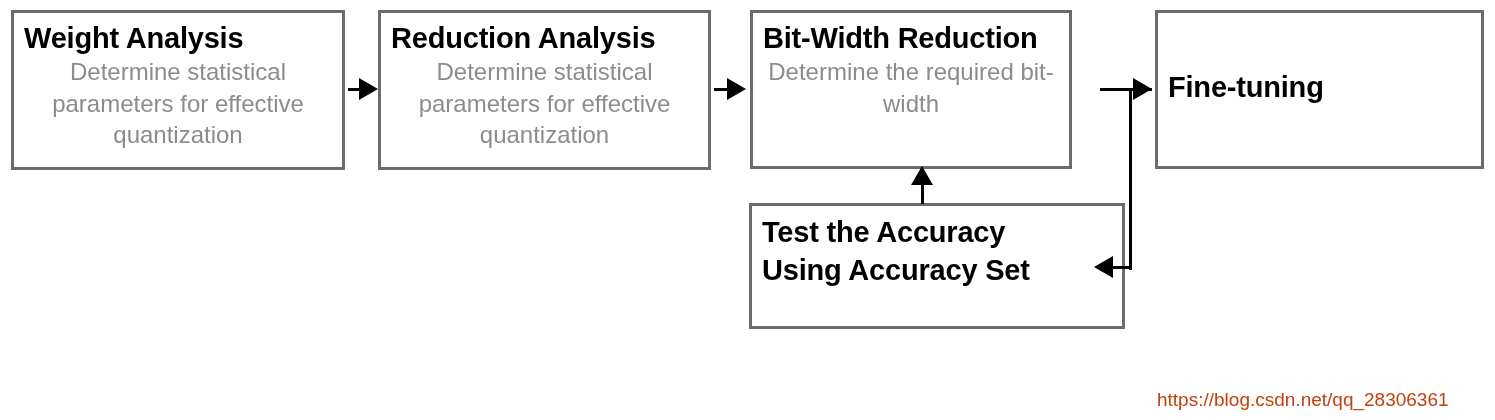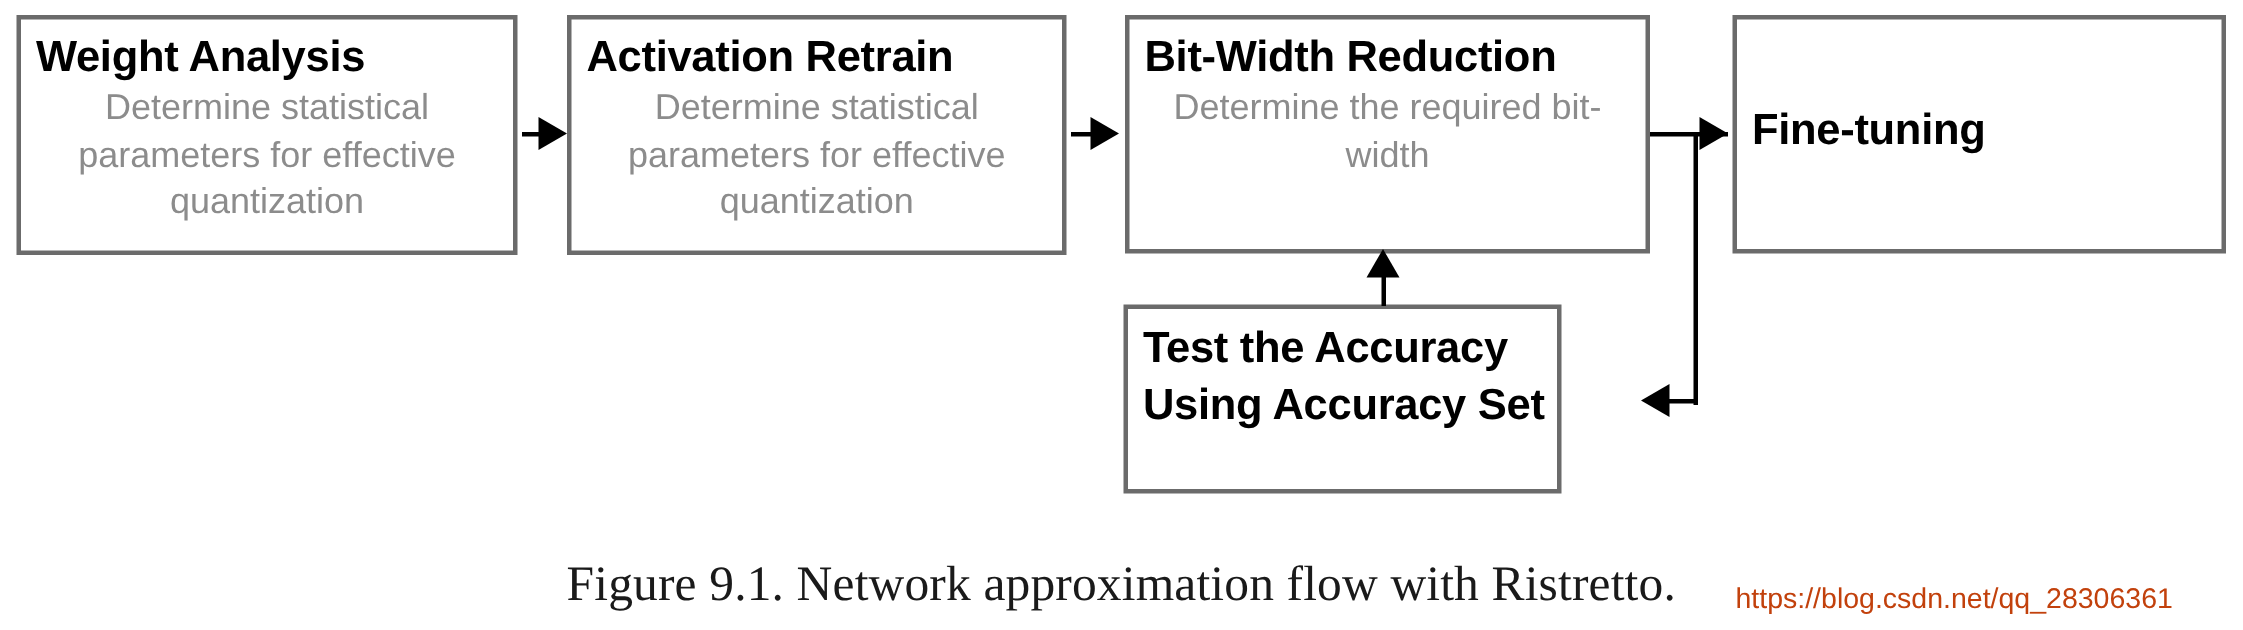--- a/index.html
+++ b/index.html
@@ -39,23 +39,23 @@
   }
   .box-subtitle {
     font-size: 24px;
     font-weight: normal;
     color: #8c8c8c;
     line-height: 1.30;
   }
   
   #box-weight-analysis   { left: 11px;   top: 10px;  width: 334px; height: 160px; }
   #box-activation-analysis { left: 378px; top: 10px;  width: 333px; height: 160px; }
-  #box-bitwidth-reduction  { left: 750px; top: 10px;  width: 350px; height: 159px; }
+  #box-bitwidth-reduction  { left: 750px; top: 10px;  width: 322px; height: 159px; }
   #box-fine-tuning         { left: 1155px;top: 10px;  width: 329px; height: 159px; }
-  #box-test-accuracy       { left: 749px; top: 203px; width: 292px; height: 126px; }
+  #box-test-accuracy       { left: 749px; top: 203px; width: 376px; height: 126px; }
 
   #box-fine-tuning { justify-content: center; padding-bottom: 12px; }
   #box-test-accuracy .box-title { line-height: 1.30; }
 
   
   .conn-line {
     position: absolute;
     background: #000000;
   }
   .conn-h { height: 3px; }
@@ -122,21 +122,21 @@
 <body>
 
 <div id="figure-root">
 
   <div class="flow-box" id="box-weight-analysis">
     <div class="box-title">Weight Analysis</div>
     <div class="box-subtitle">Determine statistical parameters for effective quantization</div>
   </div>
 
   <div class="flow-box" id="box-activation-analysis">
-    <div class="box-title">Activation Retrain</div>
+    <div class="box-title">Reduction Analysis</div>
     <div class="box-subtitle">Determine statistical parameters for effective quantization</div>
   </div>
 
   <div class="flow-box" id="box-bitwidth-reduction">
     <div class="box-title">Bit-Width Reduction</div>
     <div class="box-subtitle">Determine the required bit-width</div>
   </div>
 
   <div class="flow-box" id="box-fine-tuning">
     <div class="box-title">Fine-tuning</div>
@@ -156,17 +156,16 @@
   <div class="conn-line conn-h" id="conn-3-line"></div>
   <div class="arrow-head arrow-right" id="conn-3-head"></div>
   <div class="conn-line conn-v" id="conn-3-vert"></div>
 
   <div class="conn-line conn-h" id="conn-4-line"></div>
   <div class="arrow-head arrow-left" id="conn-4-head"></div>
 
   <div class="conn-line conn-v" id="conn-5-vert"></div>
   <div class="arrow-head arrow-up" id="conn-5-head"></div>
 
-  <div id="figure-caption">Figure 9.1. Network approximation flow with Ristretto.</div>
 
   <div id="watermark">https://blog.csdn.net/qq_28306361</div>
 
 </div>
 
 </body></html>

